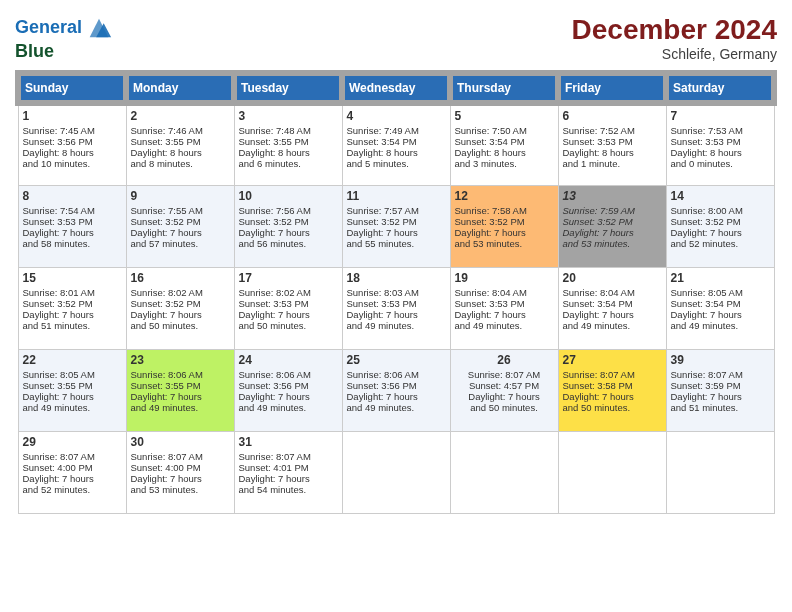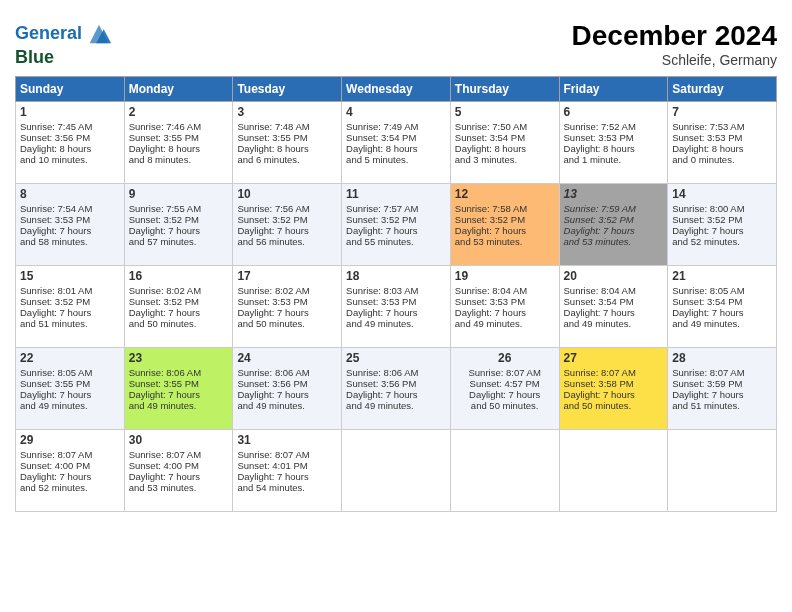--- a/index.html
+++ b/index.html
@@ -6,21 +6,21 @@
     body {
       width: 792px;
       height: 612px;
       font-family: Arial, sans-serif;
       background: #fff;
       overflow: hidden;
     }
     .page {
       width: 792px;
       height: 512px;
-      padding: 20px 15px;
+      padding: 14px 15px;
     }
     .header {
       display: flex;
       justify-content: space-between;
       align-items: flex-start;
       margin-bottom: 8px;
     }
     .logo {
       display: flex;
       align-items: center;
@@ -29,39 +29,39 @@
       width: 28px;
       height: 28px;
       margin-left: 3px;
     }
     .title-block {
       text-align: right;
     }
     .month-title {
       font-size: 28px;
       font-weight: bold;
-      color: #000000;
+      color: #7f1d1d;
     }
     .location {
       font-size: 14px;
       color: #404040;
     }
     table {
       width: 100%;
       border-collapse: collapse;
       table-layout: fixed;
     }
     thead tr th {
       background-color: #2a6db5;
       color: #fff;
       font-size: 12px;
       font-weight: bold;
       padding: 5px 4px;
       text-align: left;
-      border: 1px solid #a3a3a3;
+      border: 6px solid #a3a3a3;
     }
     tbody tr td {
       border: 1px solid #ccc;
       vertical-align: top;
       padding: 3px 4px;
       font-size: 9.5px;
       color: #333;
       height: 82px;
     }
     tbody tr:nth-child(even) td {
@@ -310,21 +310,21 @@
             <div>and 50 minutes.</div>
           </td>
           <td style="background: #fde047; margin-left: 19px;">
             <span class="day-number">27</span>
             <div>Sunrise: 8:07 AM</div>
             <div>Sunset: 3:58 PM</div>
             <div>Daylight: 7 hours</div>
             <div>and 50 minutes.</div>
           </td>
           <td style="background: rgb(240, 244, 250);">
-            <span class="day-number">28</span>
+            <span class="day-number">39</span>
             <div>Sunrise: 8:07 AM</div>
             <div>Sunset: 3:59 PM</div>
             <div>Daylight: 7 hours</div>
             <div>and 51 minutes.</div>
           </td>
         </tr>
         <tr>
           <td>
             <span class="day-number">29</span>
             <div>Sunrise: 8:07 AM</div>

